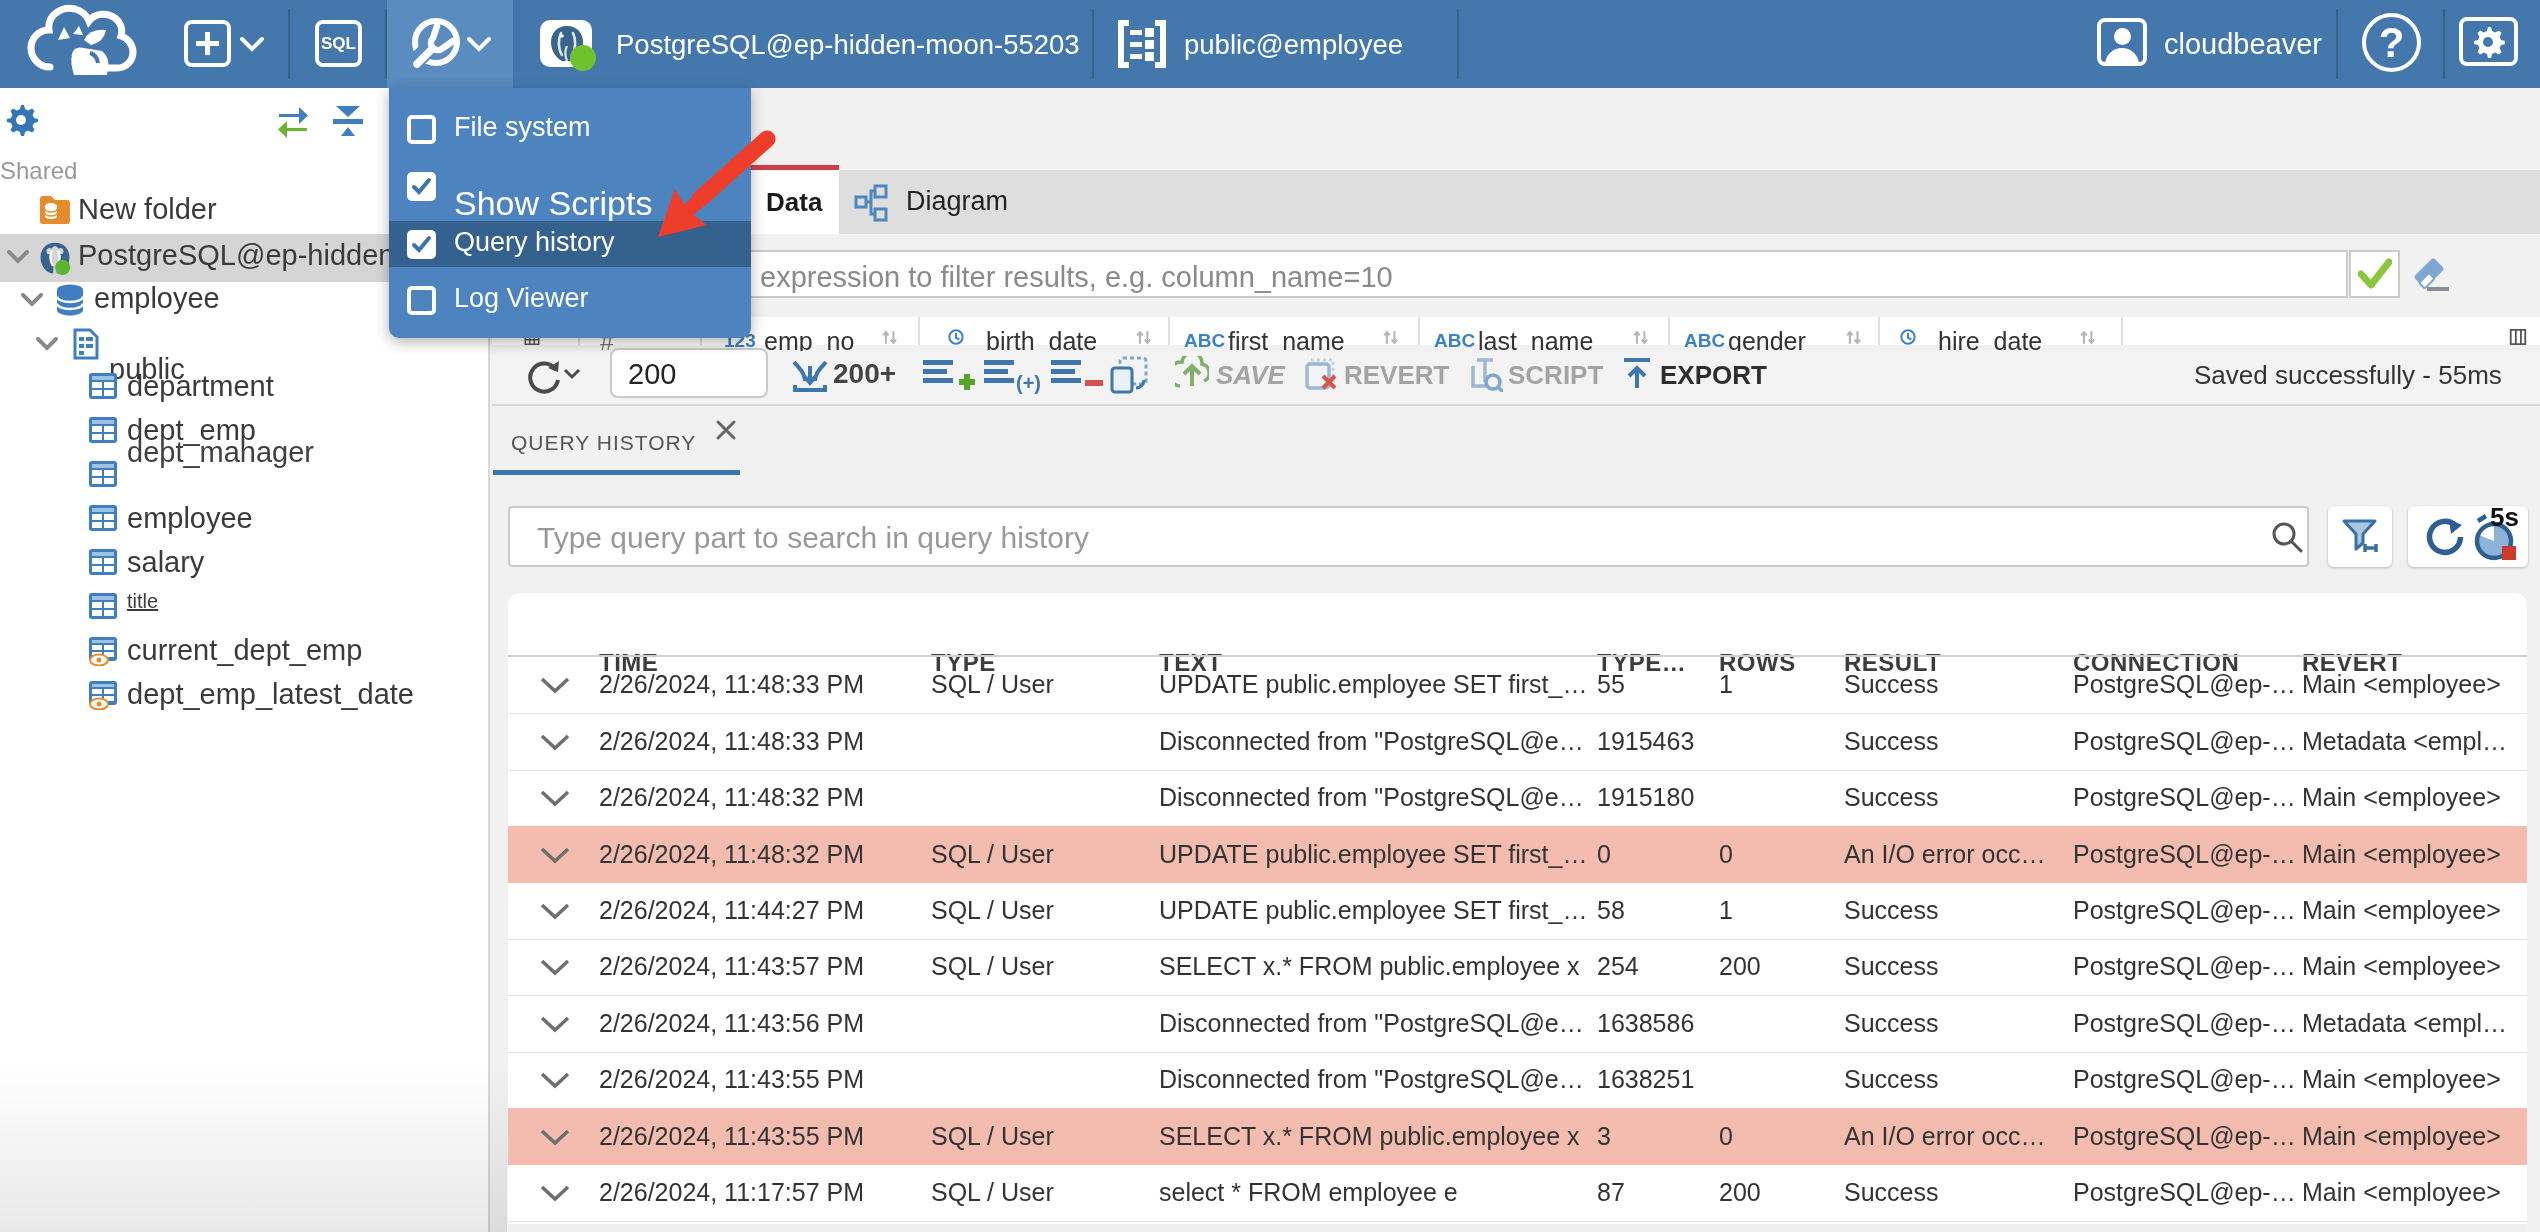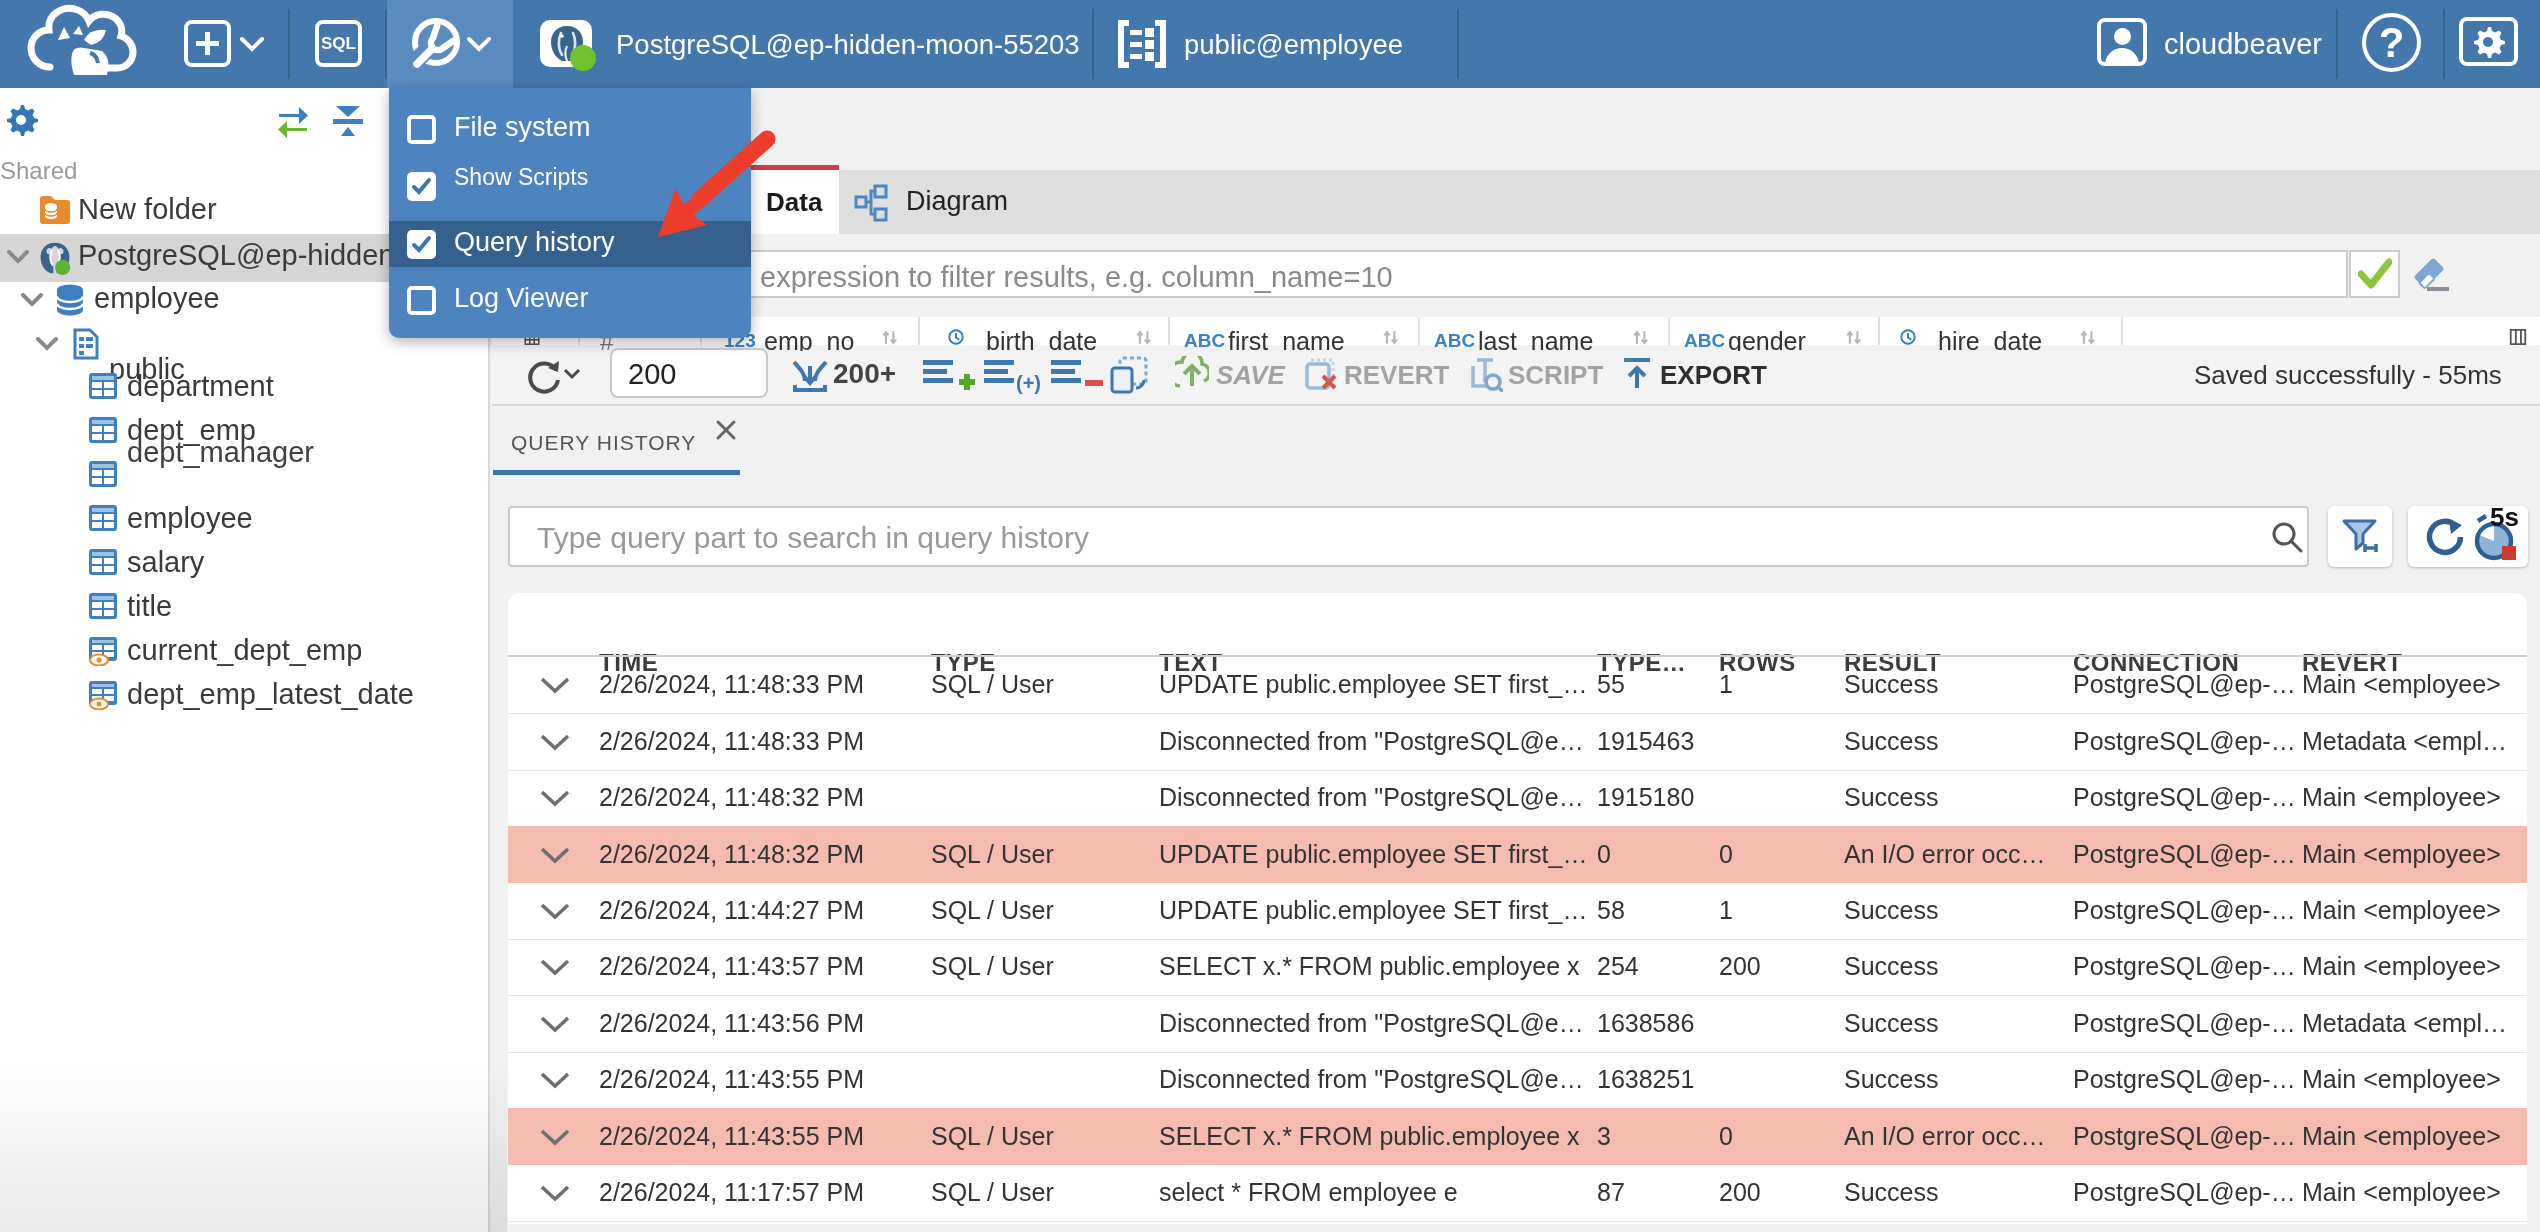--- a/index.html
+++ b/index.html
@@ -193,21 +193,21 @@
     </svg>
     <div class="abs" style="left:127px;top:546px;font-size:29px;color:#3a3a3a;white-space:nowrap;">salary</div>
     <svg class="abs" style="left:88px;top:592px" width="30" height="28" viewBox="0 0 30 28">
       <rect x="1" y="1" width="28" height="26" rx="3" fill="#3f7fc1"></rect>
       <rect x="4" y="10" width="10" height="6" fill="#fff"></rect>
       <rect x="16" y="10" width="10" height="6" fill="#fff"></rect>
       <rect x="4" y="18" width="10" height="6" fill="#fff"></rect>
       <rect x="16" y="18" width="10" height="6" fill="#fff"></rect>
       <rect x="4" y="4" width="22" height="4" fill="#9dc3e4"></rect>
     </svg>
-    <div class="abs" style="left:127px;top:590px;font-size:29px;color:#3a3a3a;white-space:nowrap;">title</div>
+    <div class="abs" style="left:127px;top:590px;font-size:20px;color:#3a3a3a;white-space:nowrap;text-decoration:underline;">title</div>
     <svg class="abs" style="left:88px;top:636px" width="32" height="30" viewBox="0 0 32 30">
       <rect x="1" y="1" width="28" height="24" rx="3" fill="#3f7fc1"></rect>
       <rect x="4" y="9" width="10" height="5" fill="#fff"></rect>
       <rect x="16" y="9" width="10" height="5" fill="#fff"></rect>
       <rect x="4" y="16" width="10" height="5" fill="#fff"></rect>
       <rect x="16" y="16" width="10" height="5" fill="#fff"></rect>
       <rect x="4" y="4" width="22" height="3" fill="#9dc3e4"></rect>
       <ellipse cx="11" cy="24" rx="9" ry="5.5" fill="#fff" stroke="#e78c2c" stroke-width="2"></ellipse>
       <circle cx="11" cy="24" r="2.5" fill="#e78c2c"></circle>
     </svg>
@@ -538,21 +538,21 @@
 <div class="abs" style="left:0px;top:1060px;width:507px;height:172px;background:linear-gradient(to bottom, rgba(0,0,0,0), rgba(0,0,0,0.09));"></div>
 
 <div class="abs" style="left:389px;top:88px;width:362px;height:250px;background:#4d84bf;border-radius:0 0 10px 10px;box-shadow:0 4px 14px rgba(0,0,0,0.3);"></div>
 <div id="menu">
     <div class="abs" style="left:407px;top:115px;width:29px;height:29px;border:4px solid #fff;border-radius:5px;"></div>
     <div class="abs" style="left:454px;top:112px;font-size:27px;color:#fff;">File system</div>
     <div class="abs" style="left:407px;top:172px;width:29px;height:29px;background:#fff;border-radius:5px;"></div>
     <svg class="abs" style="left:410px;top:175px" width="23" height="23" viewBox="0 0 23 23">
       <path d="M4 12 L9 17 L19 5" fill="none" stroke="#3a76ad" stroke-width="4" stroke-linecap="round"></path>
     </svg>
-    <div class="abs" style="left:454px;top:164px;font-size:23px;color:#fff;">Show Scripts</div>
+    <div class="abs" style="left:454px;top:184px;font-size:34px;color:#fff;">Show Scripts</div>
     <div class="abs" style="left:389px;top:221px;width:362px;height:46px;background:#34618e;"></div>
     <div class="abs" style="left:407px;top:230px;width:29px;height:29px;background:#fff;border-radius:5px;"></div>
     <svg class="abs" style="left:410px;top:233px" width="23" height="23" viewBox="0 0 23 23">
       <path d="M4 12 L9 17 L19 5" fill="none" stroke="#3a76ad" stroke-width="4" stroke-linecap="round"></path>
     </svg>
     <div class="abs" style="left:454px;top:227px;font-size:27px;color:#fff;">Query history</div>
     <div class="abs" style="left:407px;top:286px;width:29px;height:29px;border:4px solid #fff;border-radius:5px;"></div>
     <div class="abs" style="left:454px;top:283px;font-size:27px;color:#fff;">Log Viewer</div>
   </div>
 

